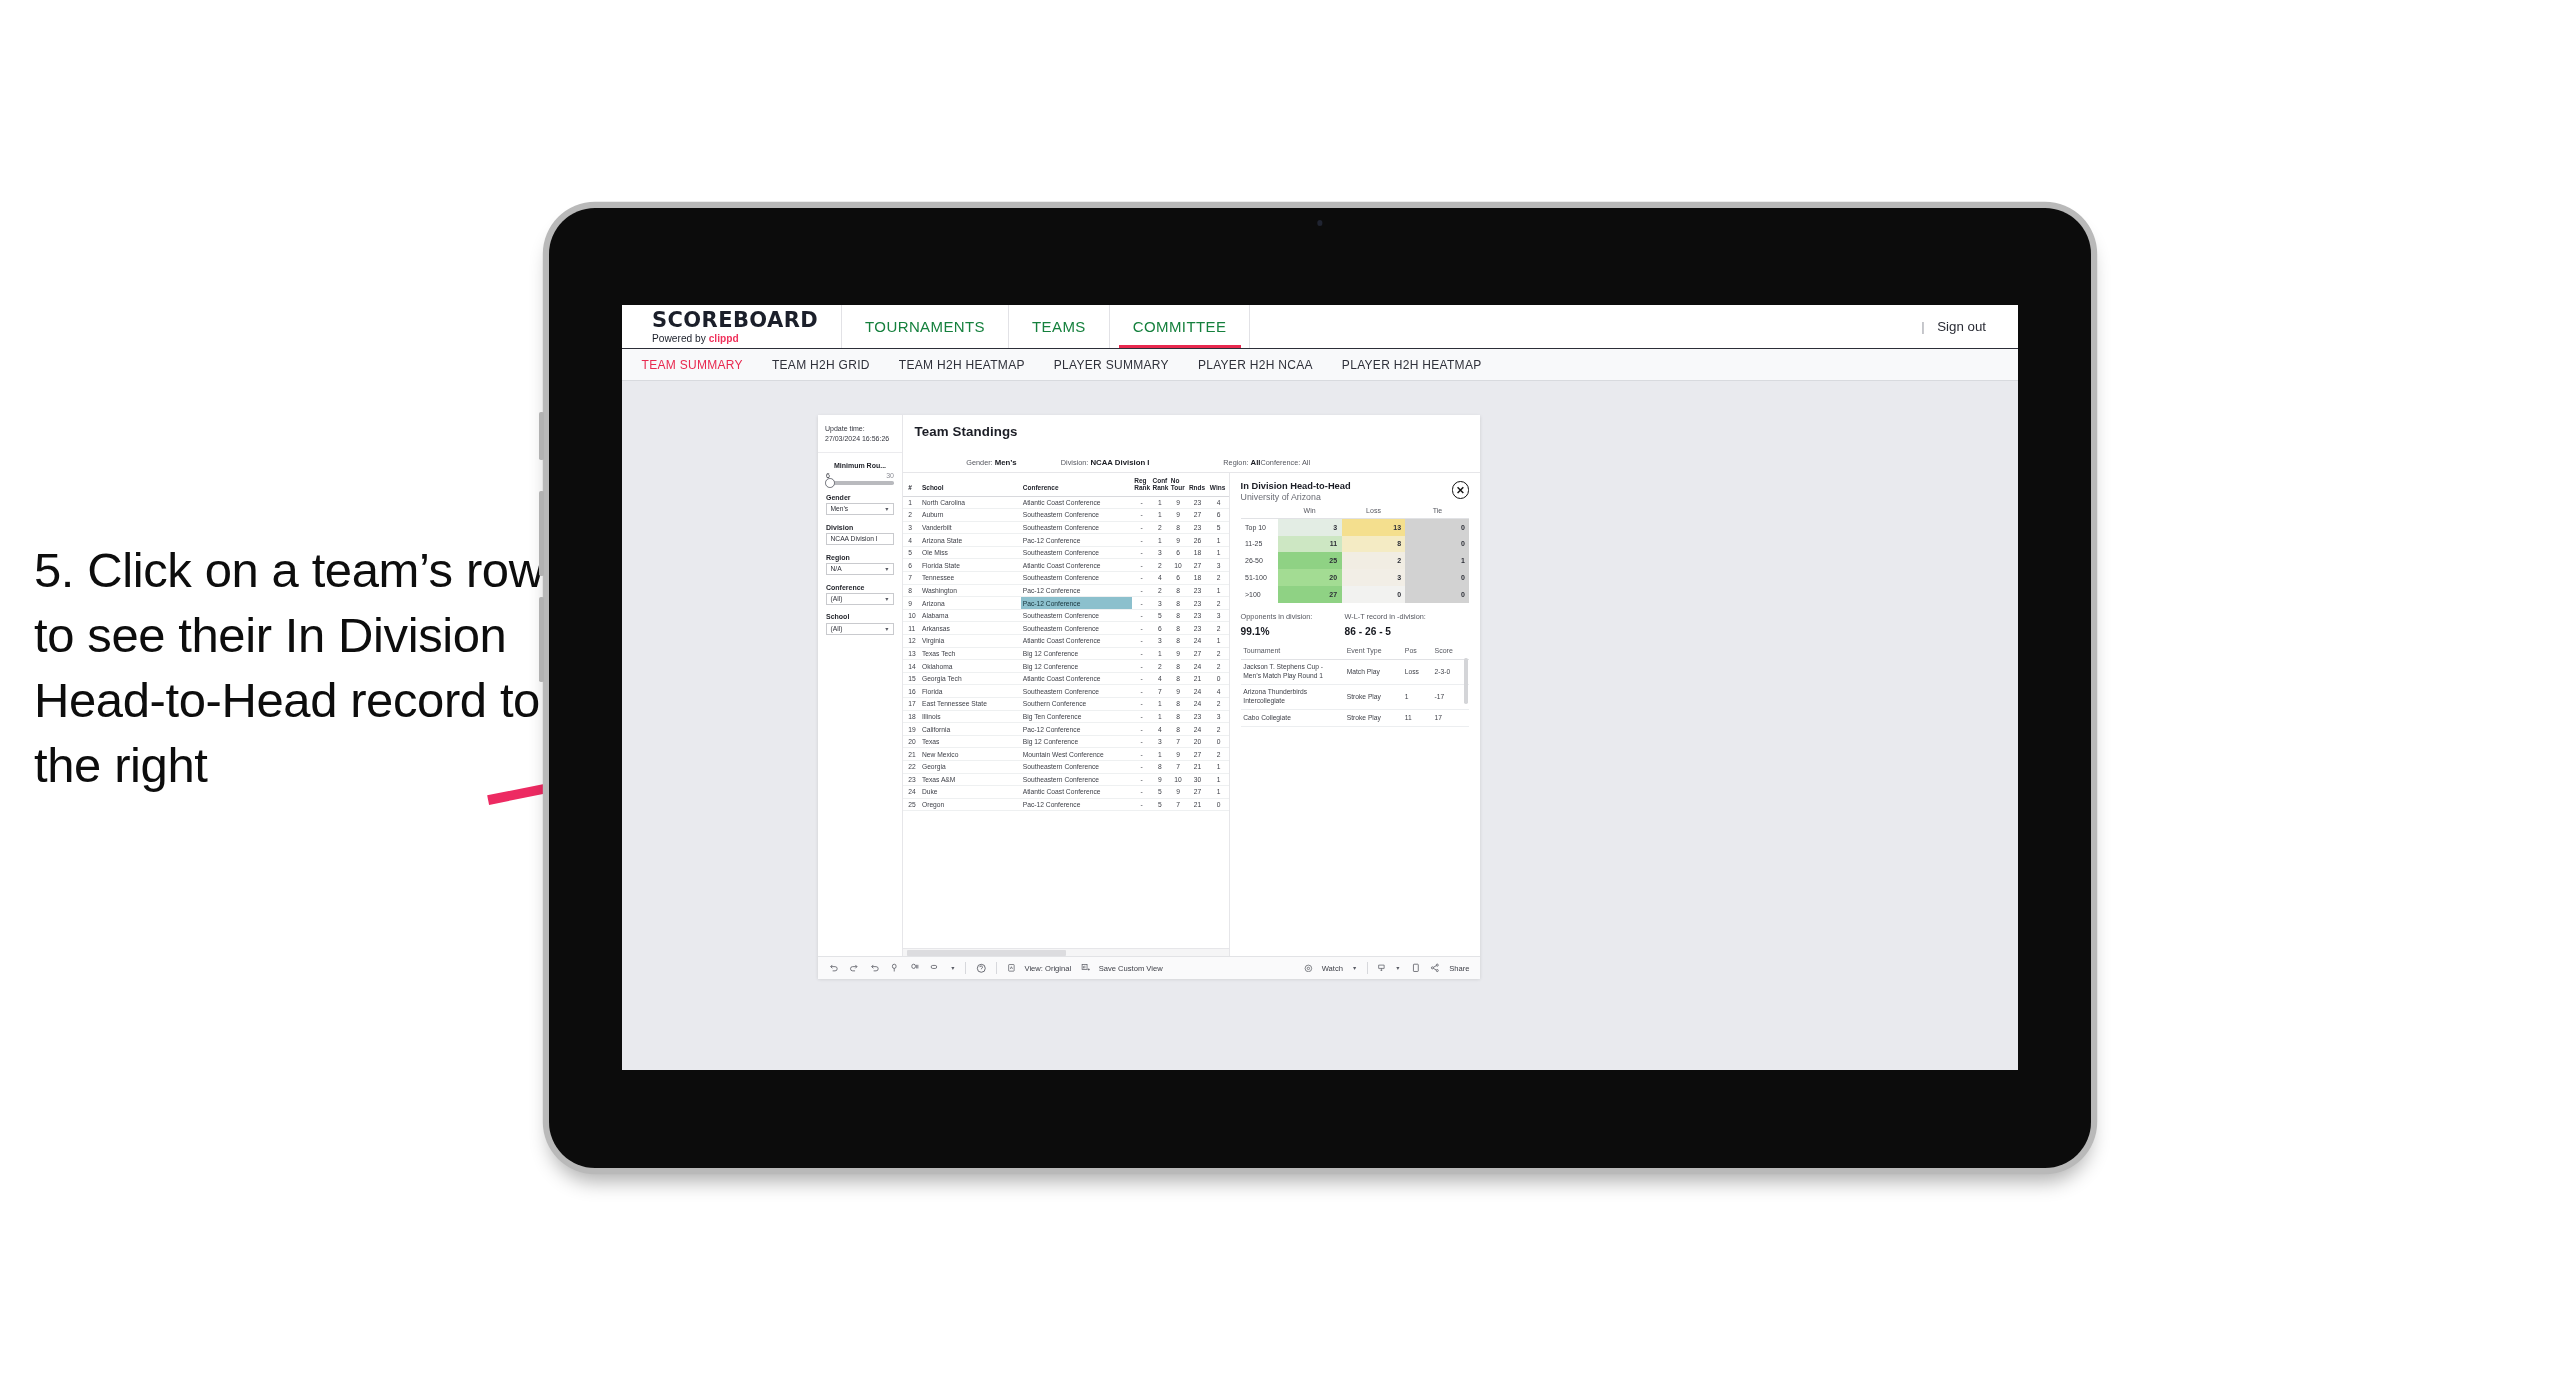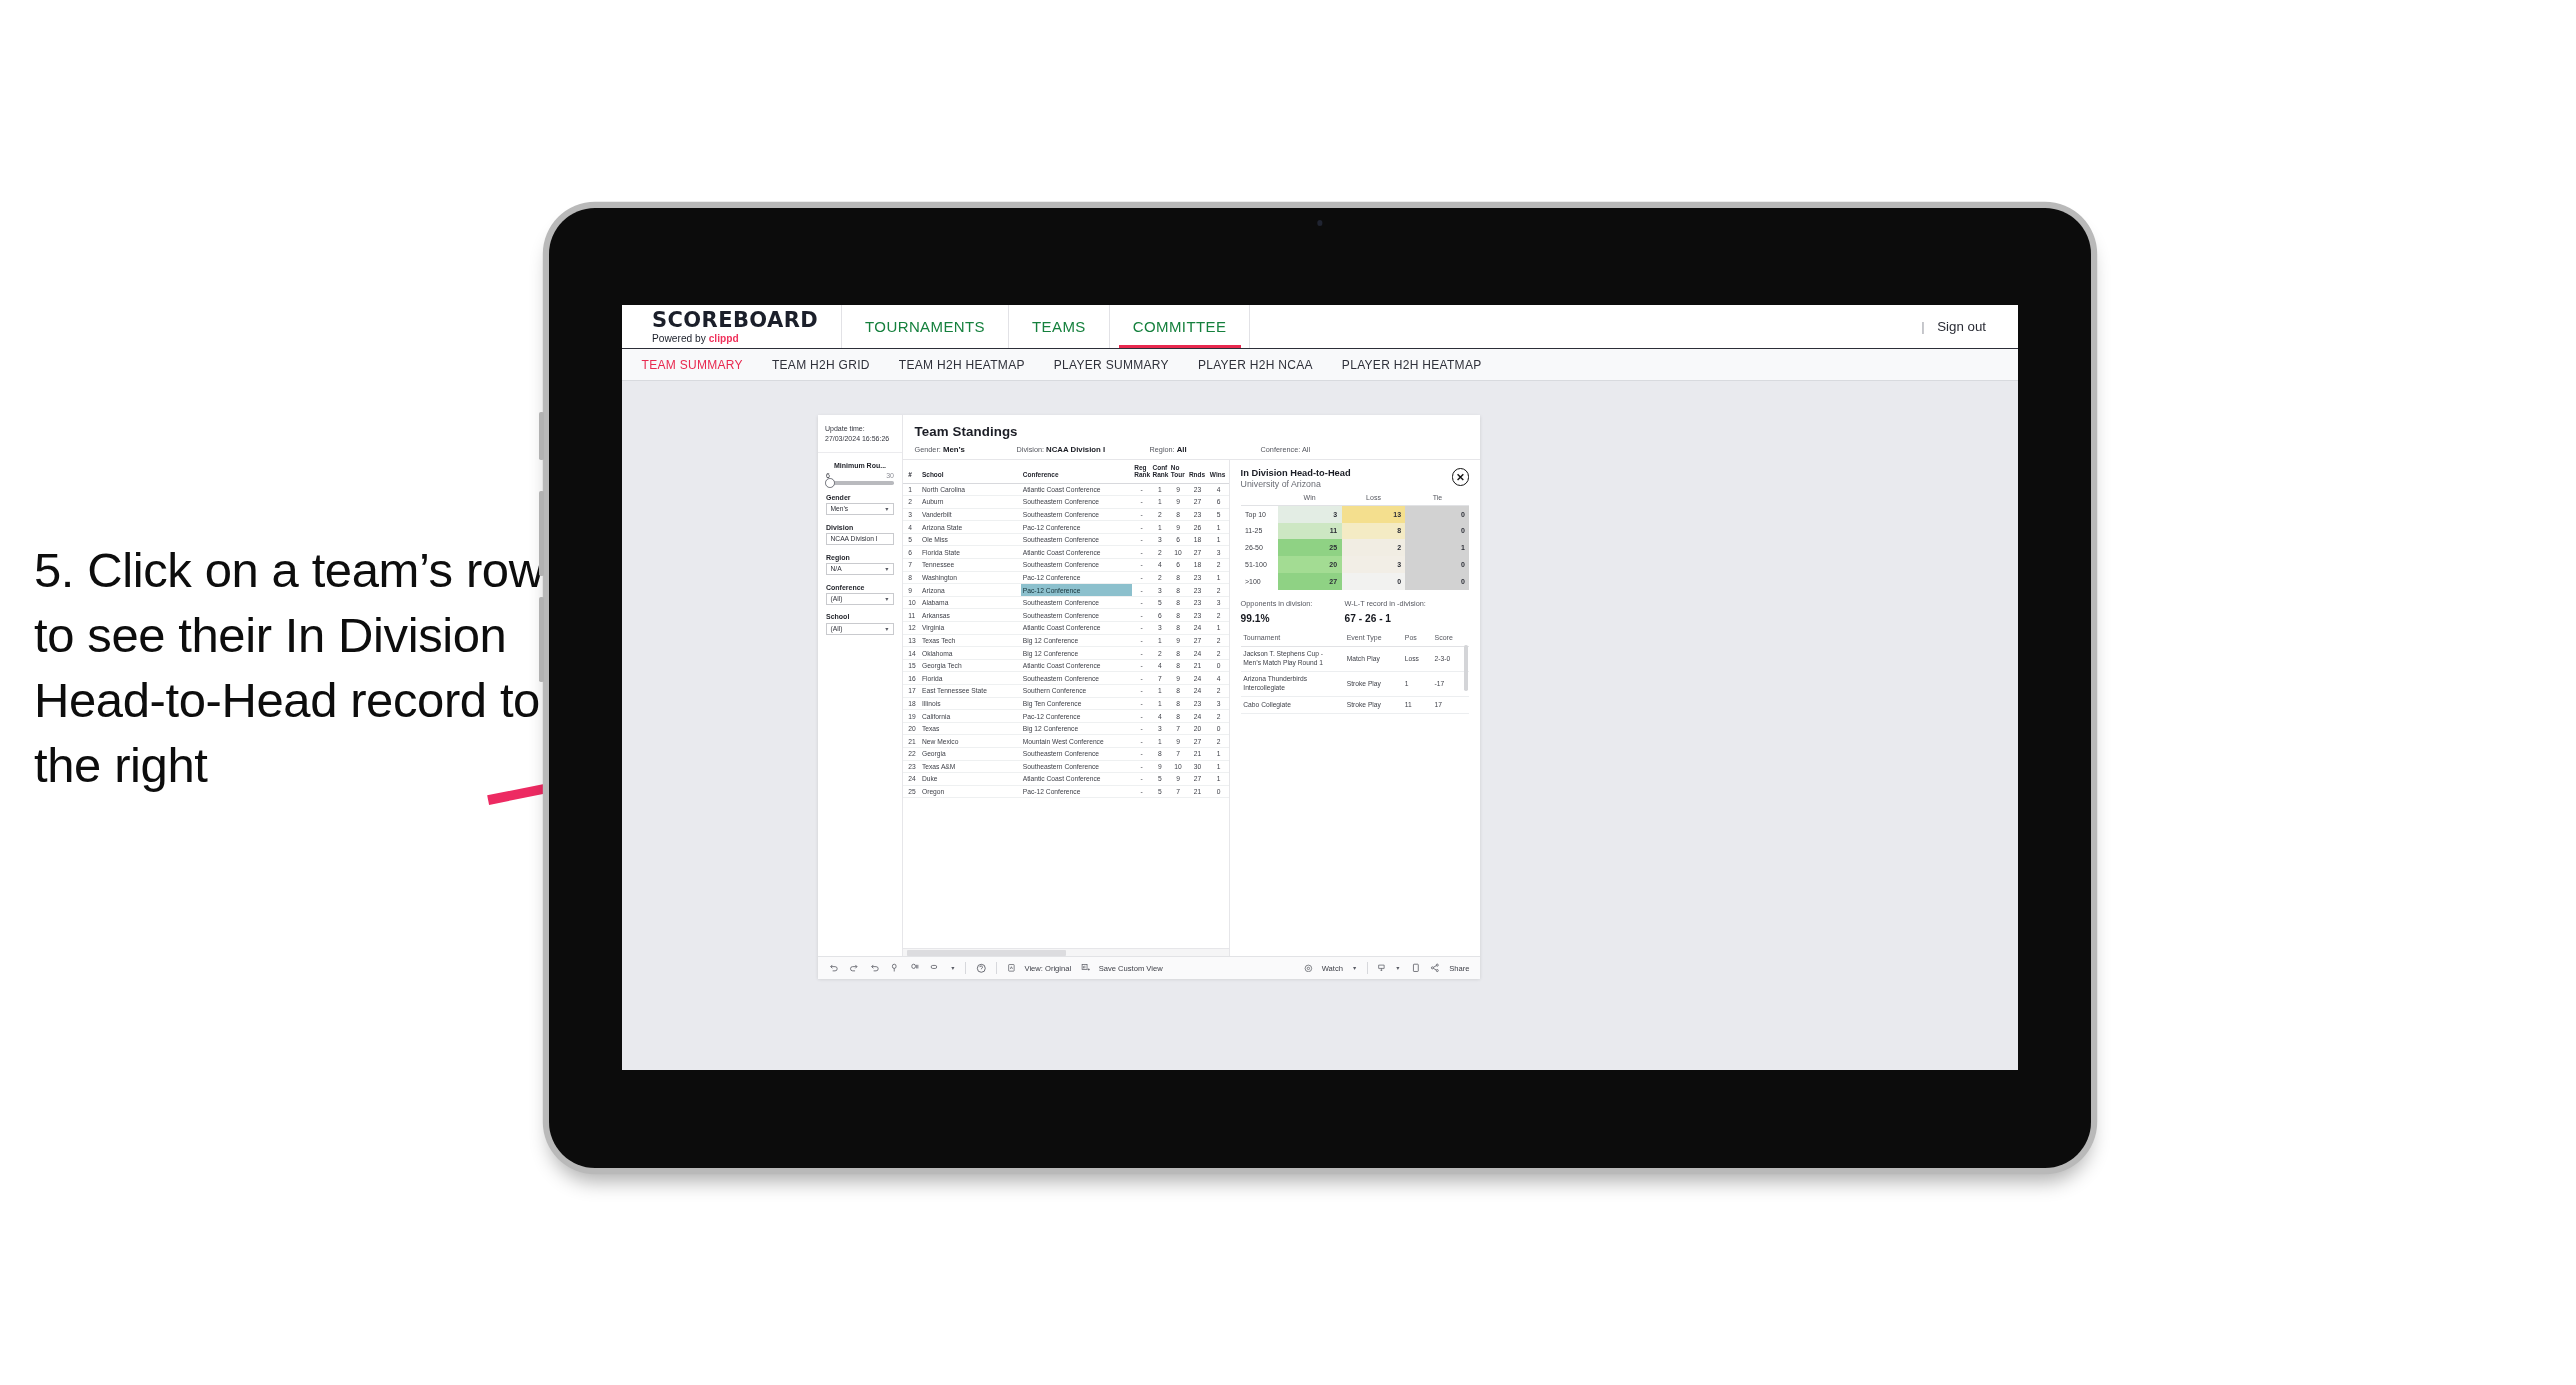--- a/index.html
+++ b/index.html
@@ -94,21 +94,21 @@
   .slider-row .mn { color:#2d2f37; }
   .slider-row .mx { color:#8b8d95; }
   .slider-track { height:3.5px; background:#b9babe; border-radius:1.8px; position:relative; margin-left:4.4px; }
   .slider-knob { position:absolute; left:-5.3px; top:-3.1px; width:9.7px; height:9.7px;
     border-radius:50%; background:#fff; border:1.2px solid #6d6f77; }
 
   
   #standings { flex:1; display:flex; flex-direction:column; min-width:0; }
   #st-head { padding:8.8px 11.5px 5.3px 11.5px; }
   #st-title { font-size:13.3px; font-weight:700; color:#1b1d25; letter-spacing:0.1px; }
-  #st-filters { display:flex; margin-top:6px; font-size:7.3px; color:#55575f; }
+  #st-filters { display:flex; margin-top:19px; font-size:7.3px; color:#55575f;text-align:right; }
   #st-filters span b { color:#191b22; font-weight:700; font-size:7.8px; }
   .f1 { width:102px; } .f2 { width:133px; } .f3 { width:111px; }
 
   #st-split { flex:1; display:flex; min-height:0; border-top:0.9px solid #e6e6e9; }
 
   
   #tblwrap { width:327px; display:flex; flex-direction:column; border-right:0.9px solid #e6e6e9; min-width:0; }
   table.st { width:100%; border-collapse:collapse; font-size:6.7px; color:#3c3e46; table-layout:fixed; }
   table.st th {
     font-weight:700; color:#25272f; font-size:6.5px; text-align:left;
@@ -633,21 +633,21 @@
                   </tbody>
               </table>
 
               <div id="stats">
                 <div class="stat s1">
                   <div class="stat-lbl">Opponents in division:</div>
                   <div class="stat-val">99.1%</div>
                 </div>
                 <div class="stat">
                   <div class="stat-lbl">W-L-T record in -division:</div>
-                  <div class="stat-val">67 - 26 - 1</div>
+                  <div class="stat-val">86 - 26 - 5</div>
                 </div>
               </div>
 
               <div style="position:relative; overflow:hidden; margin-top:1.8px;">
                 <table class="tour">
                   <thead>
                     <tr>
                       <th class="t-name">Tournament</th>
                       <th class="t-type">Event Type</th>
                       <th class="t-pos">Pos</th>

